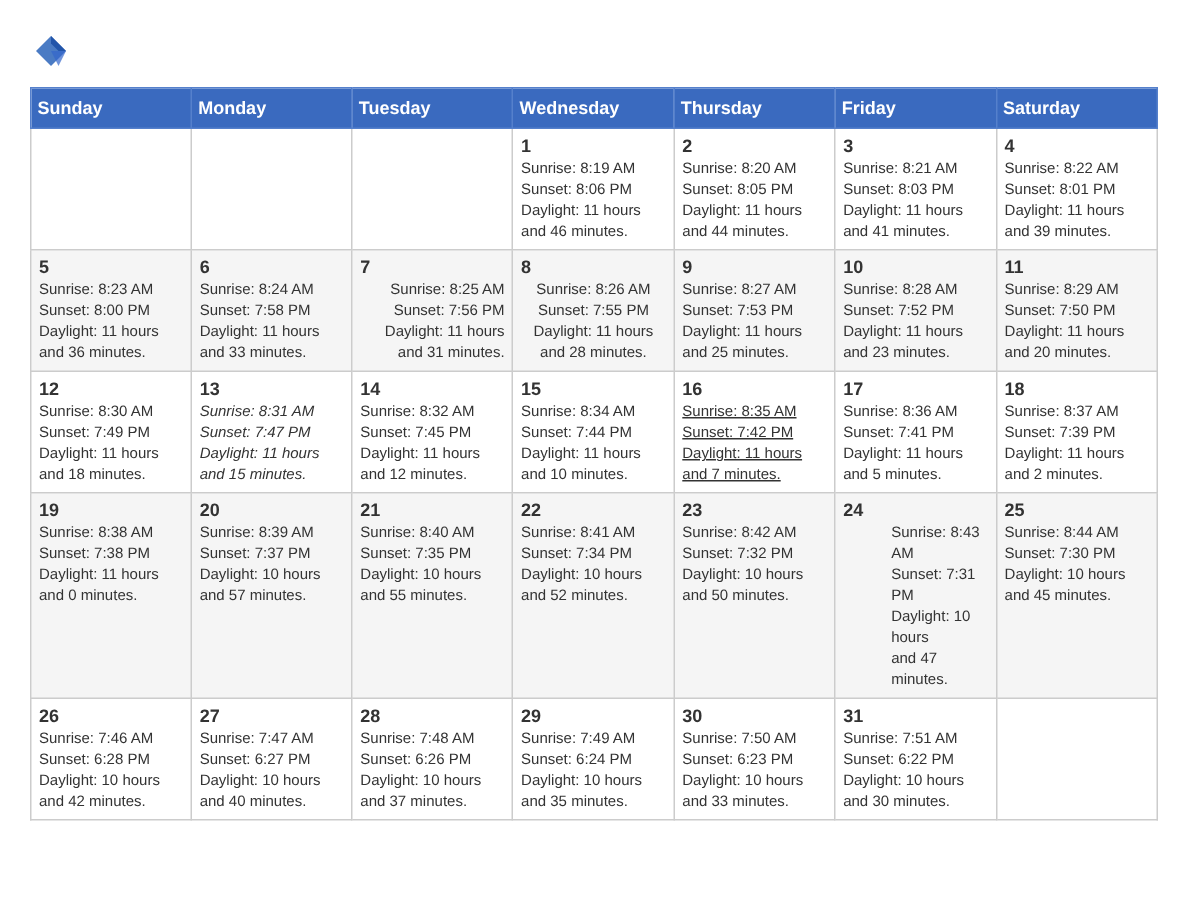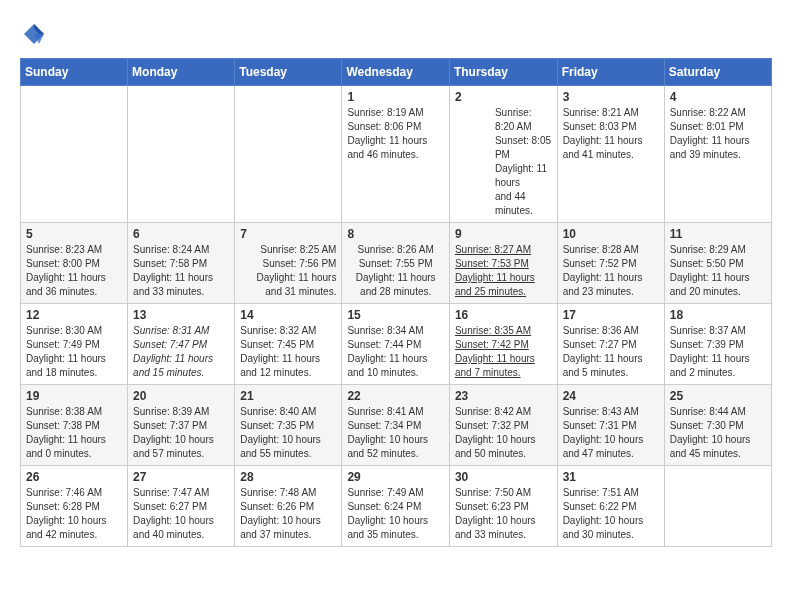--- a/index.html
+++ b/index.html
@@ -138,21 +138,21 @@
           <td class="empty-cell"></td>
           <td>
             <span class="day-number">1</span>
             <div class="day-info" style="white-space: pre-line;">Sunrise: 8:19 AM
 Sunset: 8:06 PM
 Daylight: 11 hours
 and 46 minutes.</div>
           </td>
           <td>
             <span class="day-number">2</span>
-            <div class="day-info" style="white-space: pre-line; margin-left: 40px;">Sunrise: 8:20 AM
+            <div class="day-info" style="white-space: pre-line;">Sunrise: 8:20 AM
 Sunset: 8:05 PM
 Daylight: 11 hours
 and 44 minutes.</div>
           </td>
           <td>
             <span class="day-number">3</span>
             <div class="day-info" style="white-space: pre-line;">Sunrise: 8:21 AM
 Sunset: 8:03 PM
 Daylight: 11 hours
 and 41 minutes.</div>
@@ -189,36 +189,36 @@
           </td>
           <td>
             <span class="day-number">8</span>
             <div class="day-info" style="white-space: pre-line; text-align: center;">Sunrise: 8:26 AM
 Sunset: 7:55 PM
 Daylight: 11 hours
 and 28 minutes.</div>
           </td>
           <td>
             <span class="day-number">9</span>
-            <div class="day-info" style="white-space: pre-line; text-decoration: underline;">Sunrise: 8:27 AM
+            <div class="day-info" style="white-space: pre-line;">Sunrise: 8:27 AM
 Sunset: 7:53 PM
 Daylight: 11 hours
 and 25 minutes.</div>
           </td>
           <td>
             <span class="day-number">10</span>
             <div class="day-info" style="white-space: pre-line;">Sunrise: 8:28 AM
 Sunset: 7:52 PM
 Daylight: 11 hours
 and 23 minutes.</div>
           </td>
           <td>
             <span class="day-number">11</span>
             <div class="day-info" style="white-space: pre-line;">Sunrise: 8:29 AM
-Sunset: 5:50 PM
+Sunset: 7:50 PM
 Daylight: 11 hours
 and 20 minutes.</div>
           </td>
         </tr>
         <tr>
           <td>
             <span class="day-number">12</span>
             <div class="day-info" style="white-space: pre-line;">Sunrise: 8:30 AM
 Sunset: 7:49 PM
 Daylight: 11 hours
@@ -248,21 +248,21 @@
           <td>
             <span class="day-number">16</span>
             <div class="day-info" style="white-space: pre-line; text-decoration: underline;">Sunrise: 8:35 AM
 Sunset: 7:42 PM
 Daylight: 11 hours
 and 7 minutes.</div>
           </td>
           <td>
             <span class="day-number">17</span>
             <div class="day-info" style="white-space: pre-line;">Sunrise: 8:36 AM
-Sunset: 7:27 PM
+Sunset: 7:41 PM
 Daylight: 11 hours
 and 5 minutes.</div>
           </td>
           <td>
             <span class="day-number">18</span>
             <div class="day-info" style="white-space: pre-line;">Sunrise: 8:37 AM
 Sunset: 7:39 PM
 Daylight: 11 hours
 and 2 minutes.</div>
           </td>
@@ -298,21 +298,21 @@
           </td>
           <td>
             <span class="day-number">23</span>
             <div class="day-info" style="white-space: pre-line;">Sunrise: 8:42 AM
 Sunset: 7:32 PM
 Daylight: 10 hours
 and 50 minutes.</div>
           </td>
           <td>
             <span class="day-number">24</span>
-            <div class="day-info" style="white-space: pre-line;">Sunrise: 8:43 AM
+            <div class="day-info" style="white-space: pre-line; margin-left: 32px;">Sunrise: 8:43 AM
 Sunset: 7:31 PM
 Daylight: 10 hours
 and 47 minutes.</div>
           </td>
           <td>
             <span class="day-number">25</span>
             <div class="day-info" style="white-space: pre-line;">Sunrise: 8:44 AM
 Sunset: 7:30 PM
 Daylight: 10 hours
 and 45 minutes.</div>

